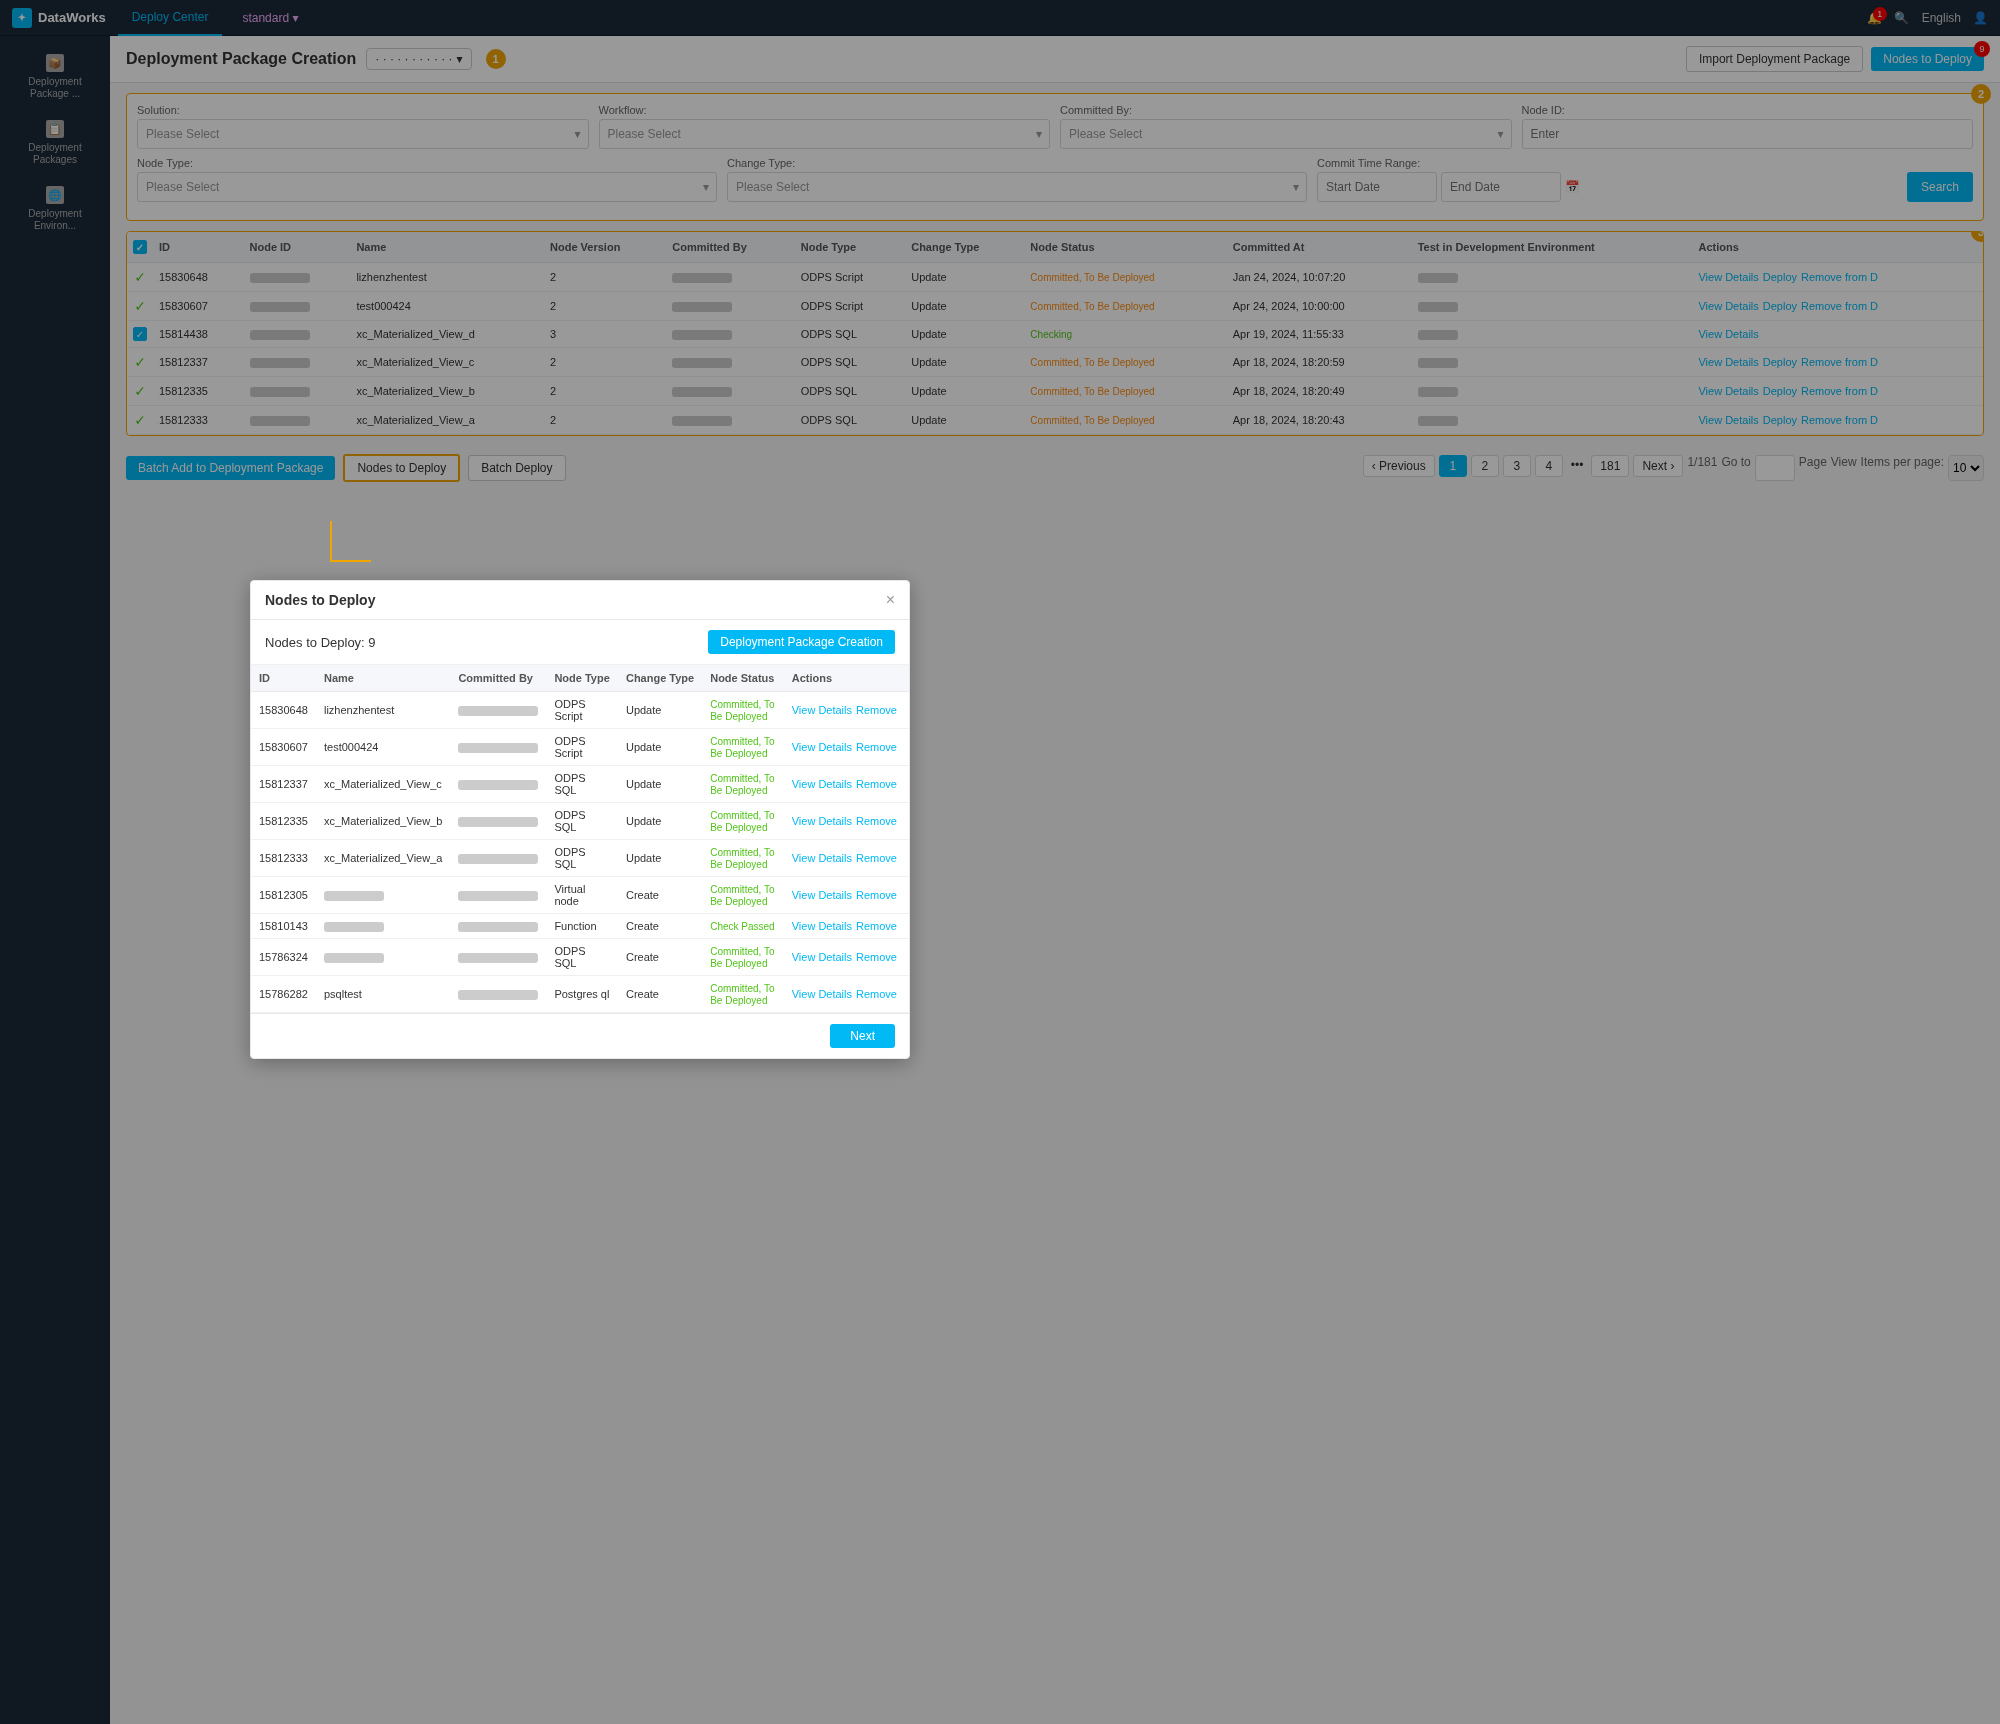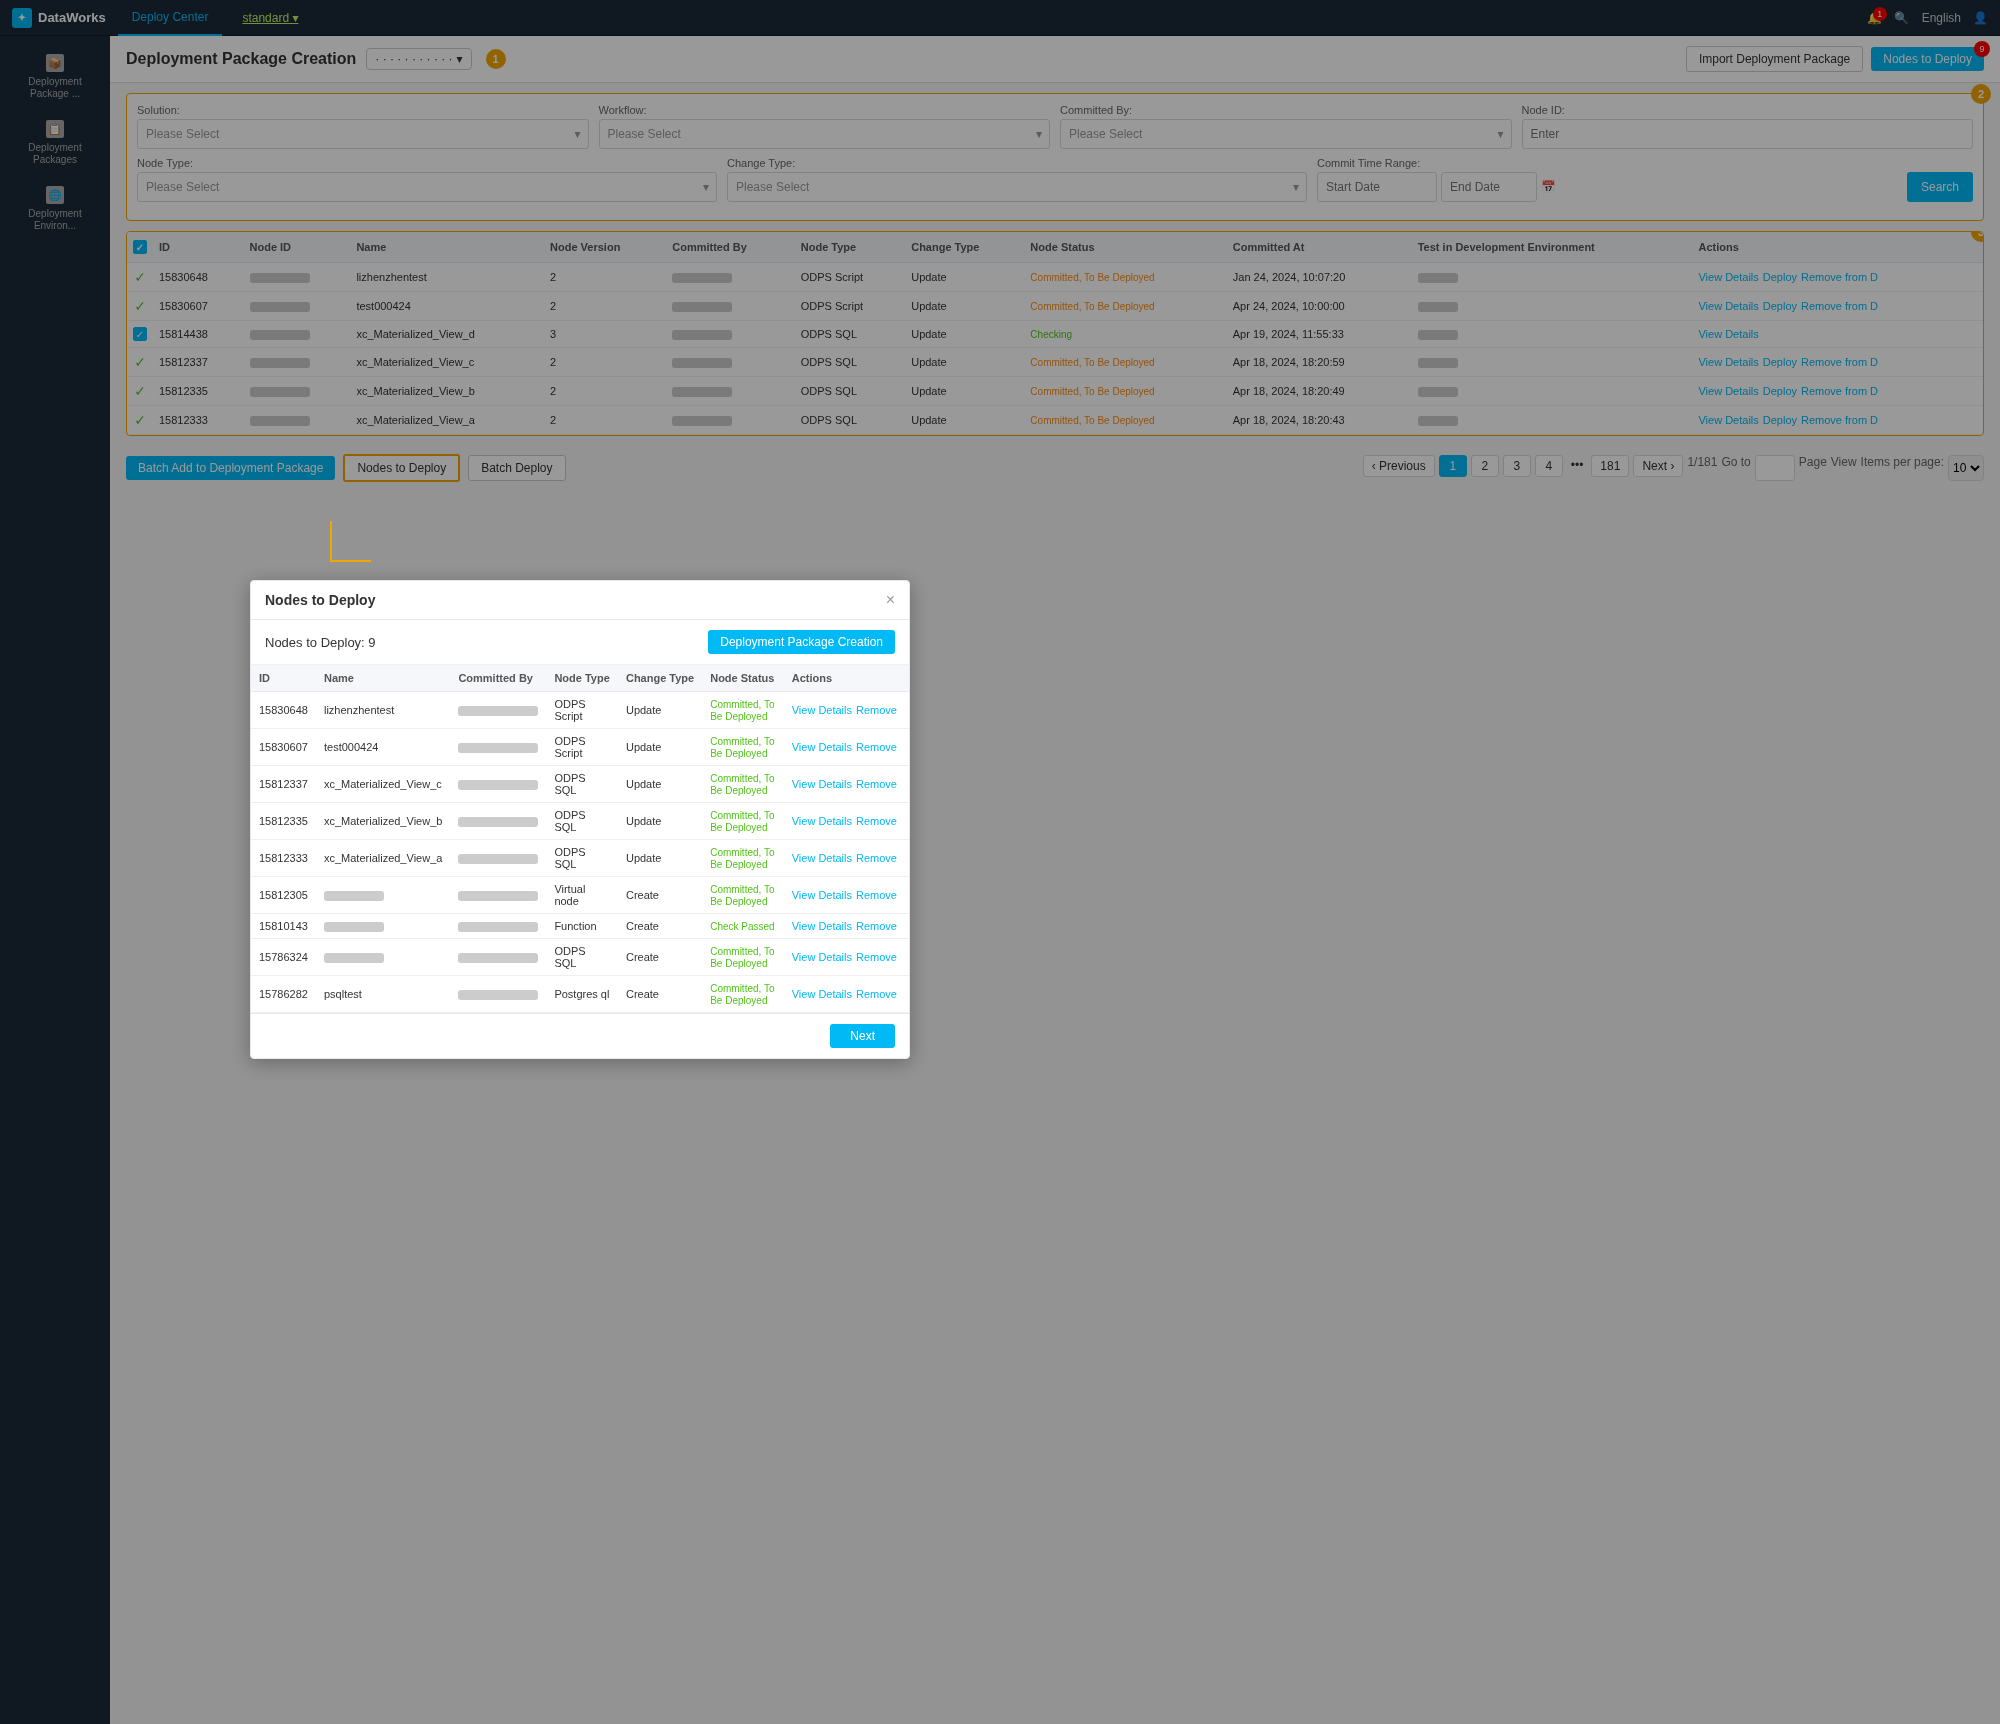--- a/index.html
+++ b/index.html
@@ -102,21 +102,21 @@
 
 <div class="top-nav">
   <div class="nav-logo">
     <div class="nav-logo-icon">✦</div>
     <span>DataWorks</span>
   </div>
   <div class="nav-tab active">
     <span>Deploy Center</span>
   </div>
   <div style="display:flex;align-items:center;gap:4px;margin-left:8px;">
-    <span style="color:#bef264;font-size:12px;text-decoration:underline;">standard ▾</span>
+    <span style="color:#f0abfc;font-size:12px;">standard ▾</span>
   </div>
   <div class="nav-right">
     <div class="nav-bell">
       🔔
       <span class="nav-badge">1</span>
     </div>
     <span>🔍</span>
     <span>English</span>
     <span style="color:#f0a500;">👤</span>
   </div>
@@ -207,21 +207,21 @@
           <div class="filter-select-wrap">
             <select class="filter-select">
               <option>Please Select</option>
             </select>
           </div>
         </div>
         <div class="filter-group">
           <span class="filter-label">Commit Time Range:</span>
           <div class="filter-date-range">
             <input type="text" class="filter-select" placeholder="Start Date" style="width: 120px; appearance: none;">
-            <input type="text" class="filter-select" placeholder="End Date" style="width: 96px; appearance: none;">
+            <input type="text" class="filter-select" placeholder="End Date" style="width: 120px; appearance: none;">
             <span style="cursor:pointer;color:#999;">📅</span>
           </div>
         </div>
         <div>
           <button class="btn-search">Search</button>
         </div>
       </div>
     </div>
 
     <div class="table-section">

